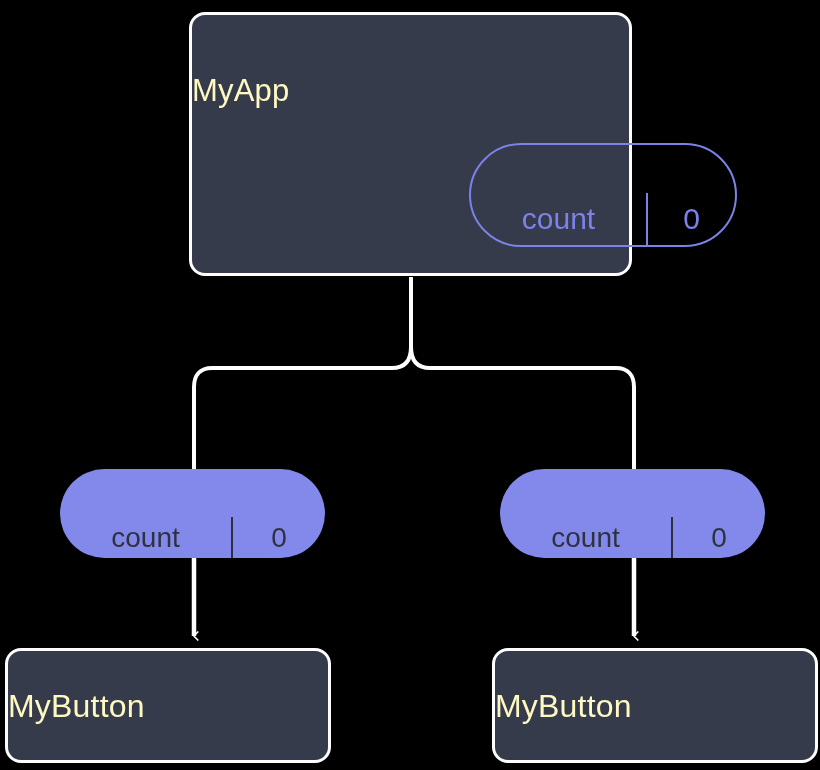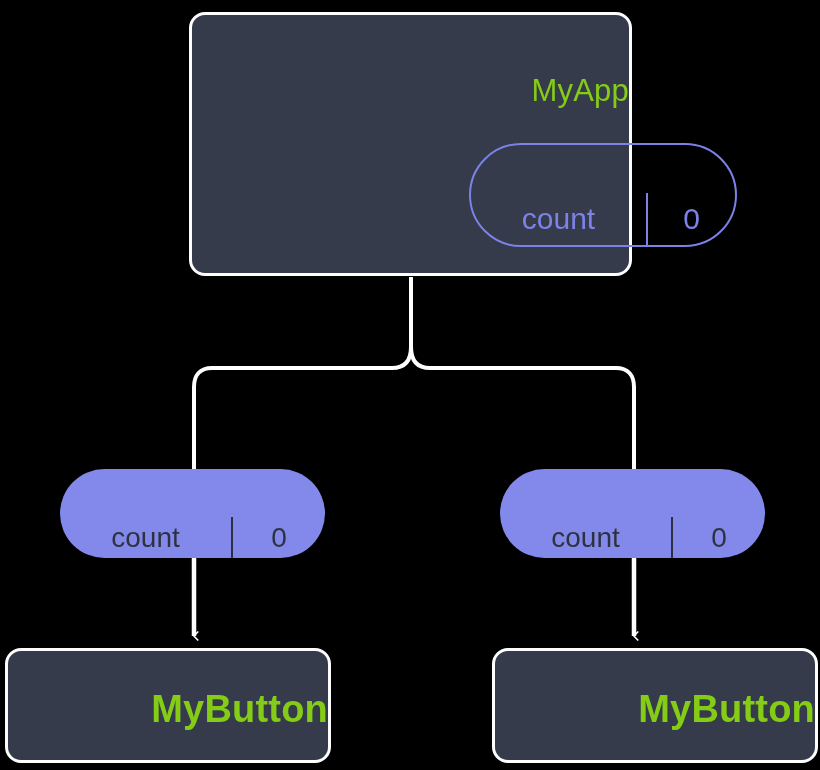--- a/index.html
+++ b/index.html
@@ -36,41 +36,40 @@
     position: absolute;
     box-sizing: border-box;
     background: #353b4a;
     border: 3px solid #fdfdfd;
     border-radius: 16px;
   }
   .comp-title {
     position: absolute;
     left: 0;
     right: 0;
-    text-align: right;
-    color: #84cc16;
+    text-align: left;
+    color: #fef9c3;
     font-weight: 400;
     letter-spacing: 0.2px;
     white-space: nowrap;
   }
 
   #app-box { left: 189px; top: 12px; width: 443px; height: 264px; }
   #app-title { top: 58px; font-size: 31px; }
 
   .btn-box {
     top: 648px;
     width: 326px;
     height: 115px;
   }
   #btn-box-left  { left: 5px; }
   #btn-box-right { left: 492px; }
   .btn-title {
     top: 37px;
-    font-size: 38px;
-    font-weight: bold;
+    font-size: 32px;
   }
 
   
   .pill {
     position: absolute;
     box-sizing: border-box;
     display: flex;
     align-items: stretch;
   }
   .pill-key, .pill-val {

